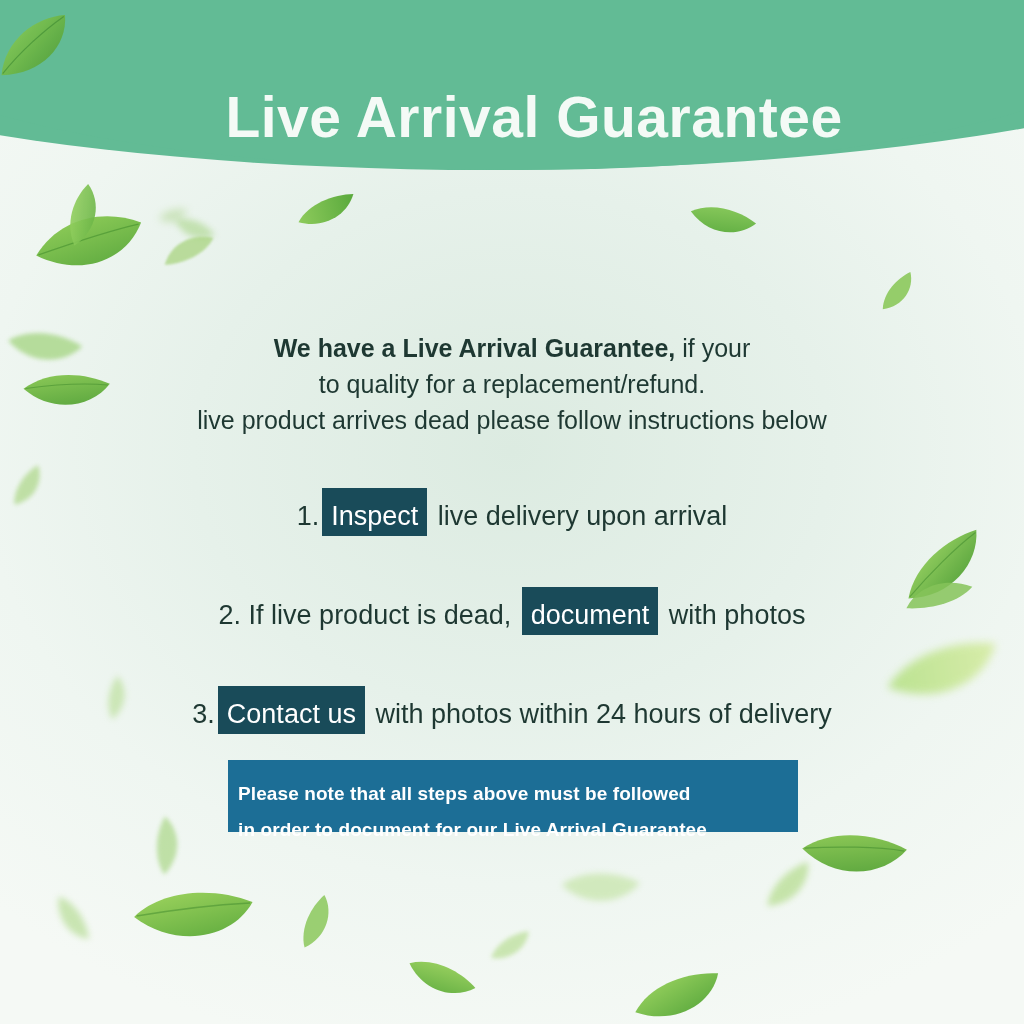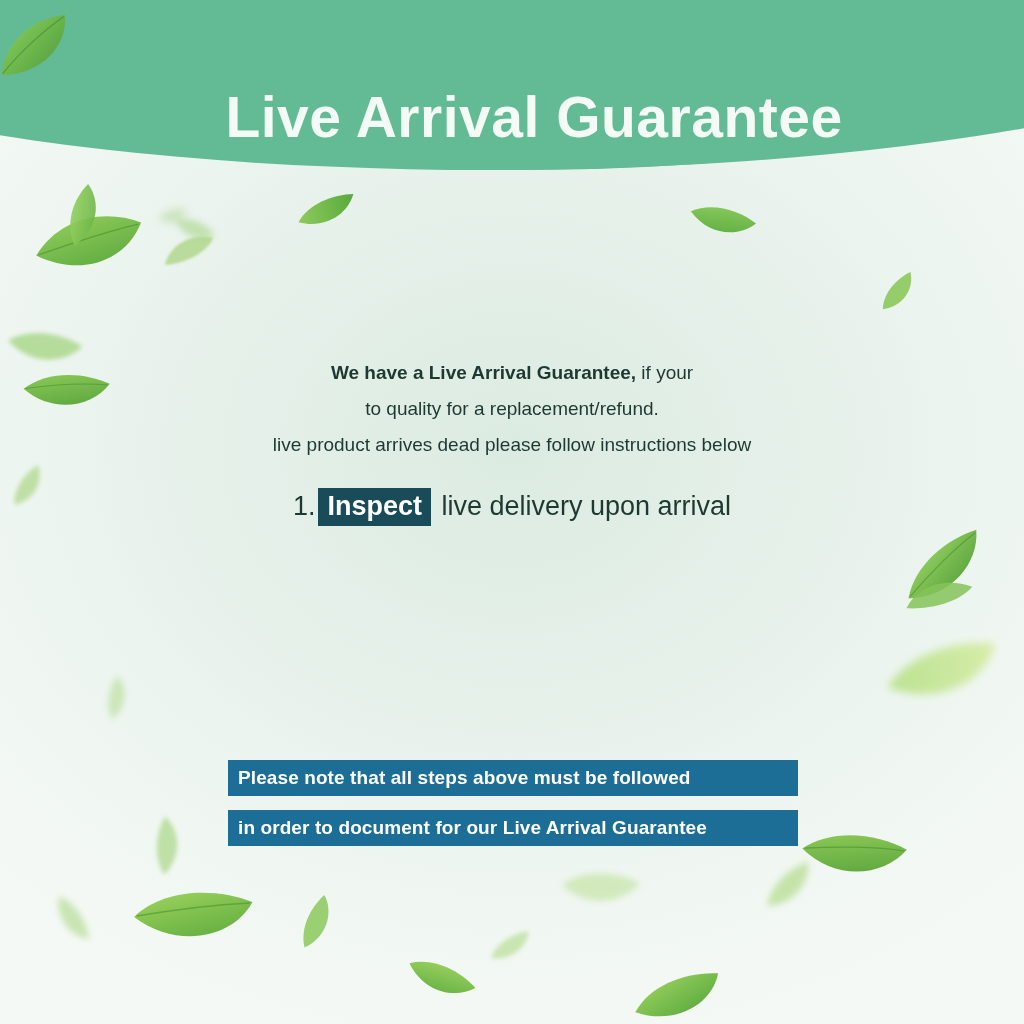--- a/index.html
+++ b/index.html
@@ -49,67 +49,65 @@
     line-height:1.1;
     z-index:6;
   }
 
   
   .intro{
     position:absolute;
     left:0;top:330px;width:1024px;
     text-align:center;
     color:#1e3832;
-    font-size:19px;
+    font-size:25px;
     line-height:36px;
     z-index:5;
-    margin-top:25px;
   }
   .intro b{font-weight:bold;}
 
   .steps{
     position:absolute;
     left:0;top:488px;width:1024px;
     z-index:5;
   }
   .step{
     text-align:center;
     color:#1e3832;
     font-size:27px;
     line-height:34px;
     margin-bottom:51px;
     white-space:nowrap;
   }
   .hl{
     background:#194b59;
     color:#ffffff;
-    font-weight:bold;
-    padding:3px 9px 5px 9px;
+    font-weight:normal;
+    padding:13px 9px 5px 9px;
     margin:0 3px;
     display:inline-block;
     line-height:30px;
   }
 
   
   .notices{
     position:absolute;
     left:228px;top:760px;
     width:570px;
     z-index:5;
   }
   .notice{
     background:#1c6e96;
     color:#ffffff;
     font-size:19px;
     font-weight:bold;
     line-height:36px;
     height:36px;
-    padding:0 10px;
+    padding:16px 10px;
     box-sizing:border-box;
-    margin-bottom:14px;
     white-space:nowrap;
     letter-spacing:0.1px;
   }
 
   
   .leaf{position:absolute;z-index:2;}
   .leaf svg{display:block;width:100%;height:100%;}
 </style>
 </head>
 <body>
@@ -361,21 +359,27 @@
     <div>to quality for a replacement/refund.</div>
     <div>live product arrives dead please follow instructions below</div>
   </div>
 
   <div class="steps">
 
     <div class="step">
       <span>1.</span><span></span><span class="hl">Inspect</span><span> live delivery upon arrival</span>
     </div>
 
-
+    <div class="step">
+      <span>2.</span><span> If live product is dead, </span><span class="hl">document</span><span> with photos</span>
+    </div>
+
+    <div class="step">
+      <span>3.</span><span></span><span class="hl">Contact us</span><span> with photos within 24 hours of delivery</span>
+    </div>
 
   </div>
 
   <div class="notices">
     <div class="notice">Please note that all steps above must be followed</div>
     <div class="notice">in order to document for our Live Arrival Guarantee</div>
   </div>
 
 </div>
 

